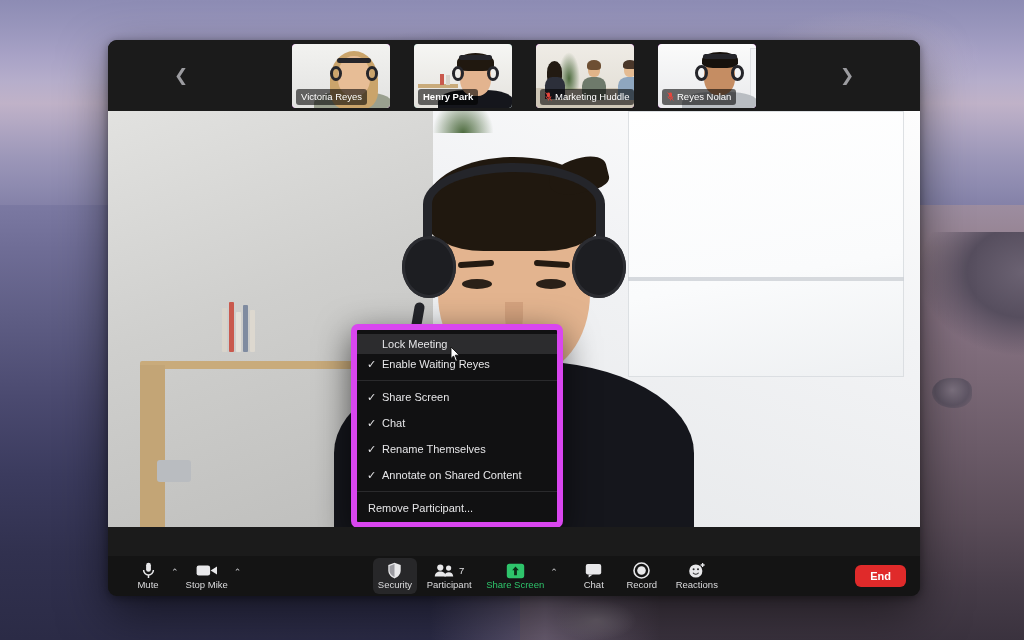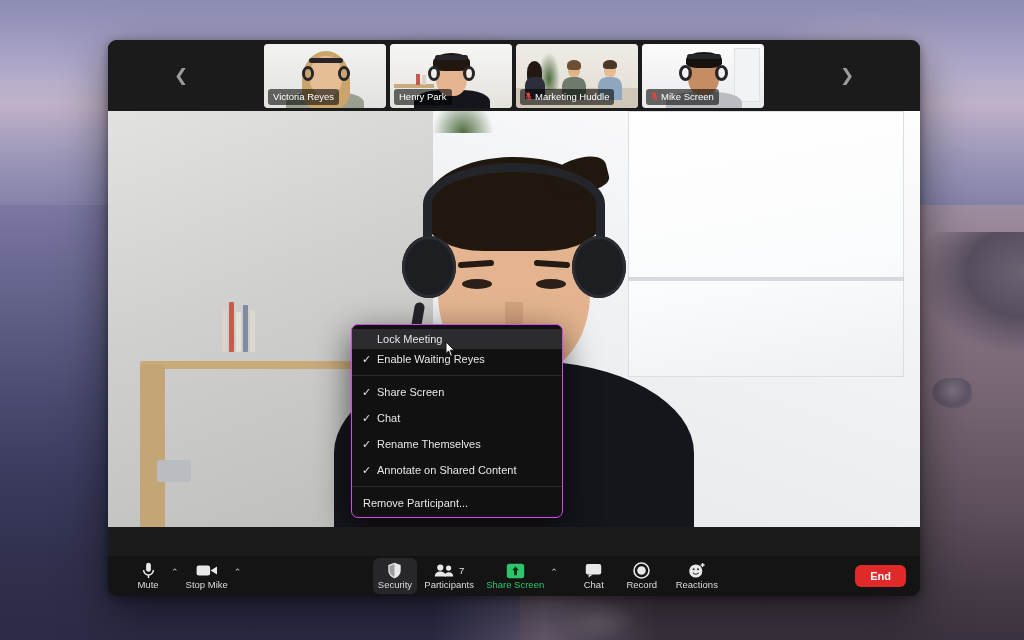--- a/index.html
+++ b/index.html
@@ -97,24 +97,24 @@
   }
   .strip-arrow {
     position:absolute; top:0; bottom:0; width:34px;
     display:flex; align-items:center; justify-content:center;
     color:#9c9ca0; font-size:17px; font-weight:300;
   }
   .strip-arrow.left { left:56px; }
   .strip-arrow.right { right:56px; }
 
   .thumb {
-    position:relative; width:122px; height:64px; border-radius:4px;
-    overflow:hidden; background:#d946ef; flex:0 0 auto;
-  }
-  .thumb.active { outline:2px solid #22c55e; outline-offset:-2px; }
+    position:relative; width:98px; height:64px; border-radius:4px;
+    overflow:hidden; background:#d946ef; flex:0 0 auto;margin-left:20px;
+  }
+  .thumb.active { outline:2px solid #22c55e; outline-offset:-2px;font-weight:bold; }
   .tname {
     position:absolute; left:4px; bottom:3px;
     background:rgba(0,0,0,0.58); color:#fff;
     font-size:9.5px; padding:2px 5px 2.5px 5px; border-radius:3px;
     display:flex; align-items:center; gap:3px; max-width:114px;
     white-space:nowrap; overflow:hidden;
   }
   .mute-ic { width:7px; height:9px; flex:0 0 auto; }
 
   
@@ -221,21 +221,21 @@
   }
   .p-stub {
     position:absolute; left:50%; margin-left:-40px; top:55.5%;
     width:80px; height:36px; background:rgba(60,44,32,0.17);
     border-radius:0 0 48% 48%;
   }
 
   
   .ctx-menu {
     position:absolute; left:243px; top:213px; width:212px;
-    background:#111112; border:1px solid #d946ef; border-radius:7px;
+    background:#111112; border:6px solid #d946ef; border-radius:7px;
     box-shadow:0 10px 34px rgba(0,0,0,0.62);
     padding:4px 0 4px 0; overflow:hidden; z-index:40;
   }
   .ctx-item {
     position:relative; display:flex; align-items:center;
     height:20px; padding:0 10px 0 10px; color:#e6e6e8; font-size:11px;
     white-space:nowrap;
   }
   .ctx-item.hl { background:#2c2c2e; }
   .ctx-check { width:15px; flex:0 0 15px; font-size:11px; color:#e6e6e8; }
@@ -362,21 +362,21 @@
         <div class="hp" style="left:73px;top:21px;width:13px;height:16px;"></div>
         <div class="hb" style="left:45px;top:10px;width:34px;height:5px;"></div>
       </div>
       <div class="tname">
         <svg class="mute-ic" viewBox="0 0 8 11">
           <rect x="2.2" y="0.6" width="3.6" height="6" rx="1.8" fill="#e8453c"></rect>
           <path d="M1 5.2a3 3 0 0 0 6 0" stroke="#e8453c" stroke-width="1" fill="none"></path>
           <path d="M4 8.2v2.2" stroke="#e8453c" stroke-width="1"></path>
           <path d="M0.6 0.6L7.4 10.4" stroke="#e8453c" stroke-width="1.1"></path>
         </svg>
-        <span>Mike Screen</span>
+        <span>Reyes Nolan</span>
       </div>
     </div>
 
     <div class="strip-arrow right">❯</div>
   </div>
 
   <div class="stage">
     <div class="v-wallL"></div>
     <div class="v-wallR"></div>
     <div class="v-window"></div>
@@ -499,21 +499,21 @@
       <div class="tb-item" style="min-width:64px;">
         <div class="tb-ic" style="gap:1px;">
           <svg width="22" height="13" viewBox="0 0 22 13">
             <circle cx="6.3" cy="3.6" r="3.1" fill="#e8e8ea"></circle>
             <path d="M0.8 12.4c0-3.1 2.5-4.8 5.5-4.8s5.5 1.7 5.5 4.8z" fill="#e8e8ea"></path>
             <circle cx="14.6" cy="4.1" r="2.6" fill="#e8e8ea"></circle>
             <path d="M10.4 12.4c0-2.7 2-4.2 4.4-4.2s4.4 1.5 4.4 4.2z" fill="#e8e8ea"></path>
           </svg>
           <span class="pcount">7</span>
         </div>
-        <div class="tb-label">Participants</div>
+        <div class="tb-label">Participant</div>
       </div>
 
       <div class="tb-item" style="min-width:62px;">
         <div class="tb-ic">
           <svg width="19" height="16" viewBox="0 0 19 16">
             <rect x="0.8" y="0.8" width="17.4" height="14.4" rx="2.6" fill="#2ec46b"></rect>
             <path d="M9.5 3.6l3.3 3.7h-1.9v4.9H8.1V7.3H6.2z" fill="#0d2b17"></path>
           </svg>
         </div>
         <div class="tb-label green">Share Screen</div>

